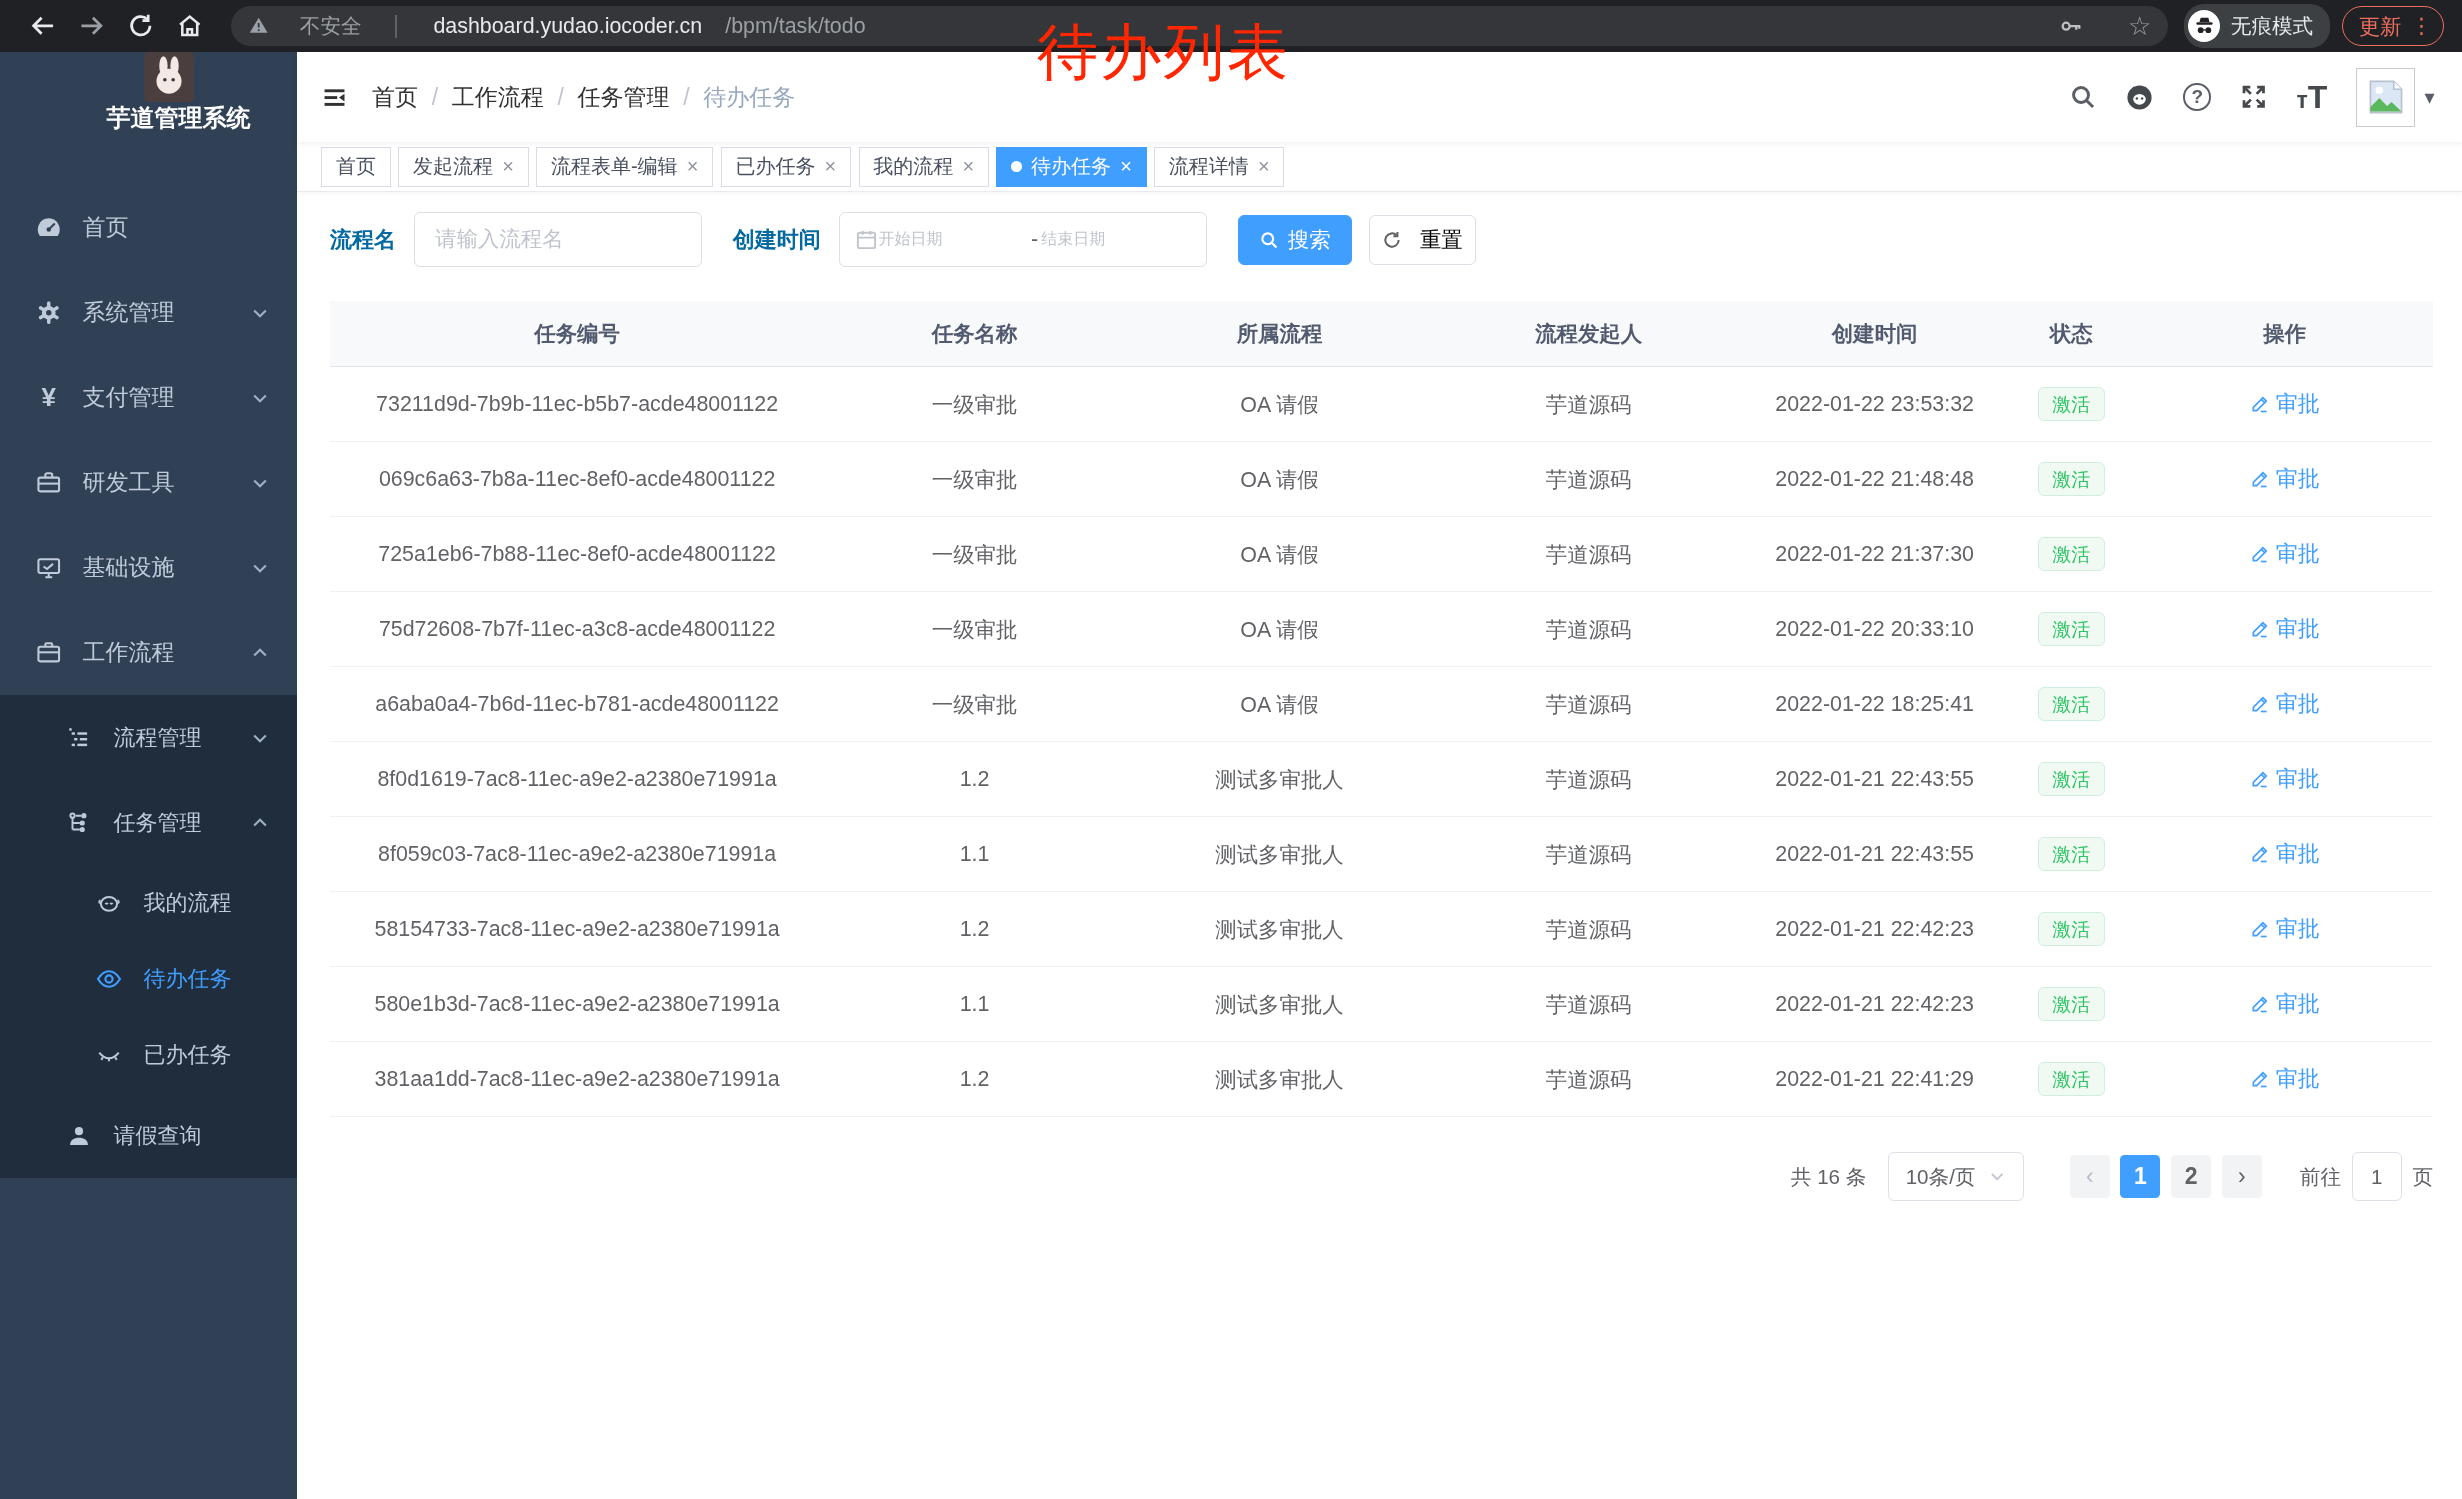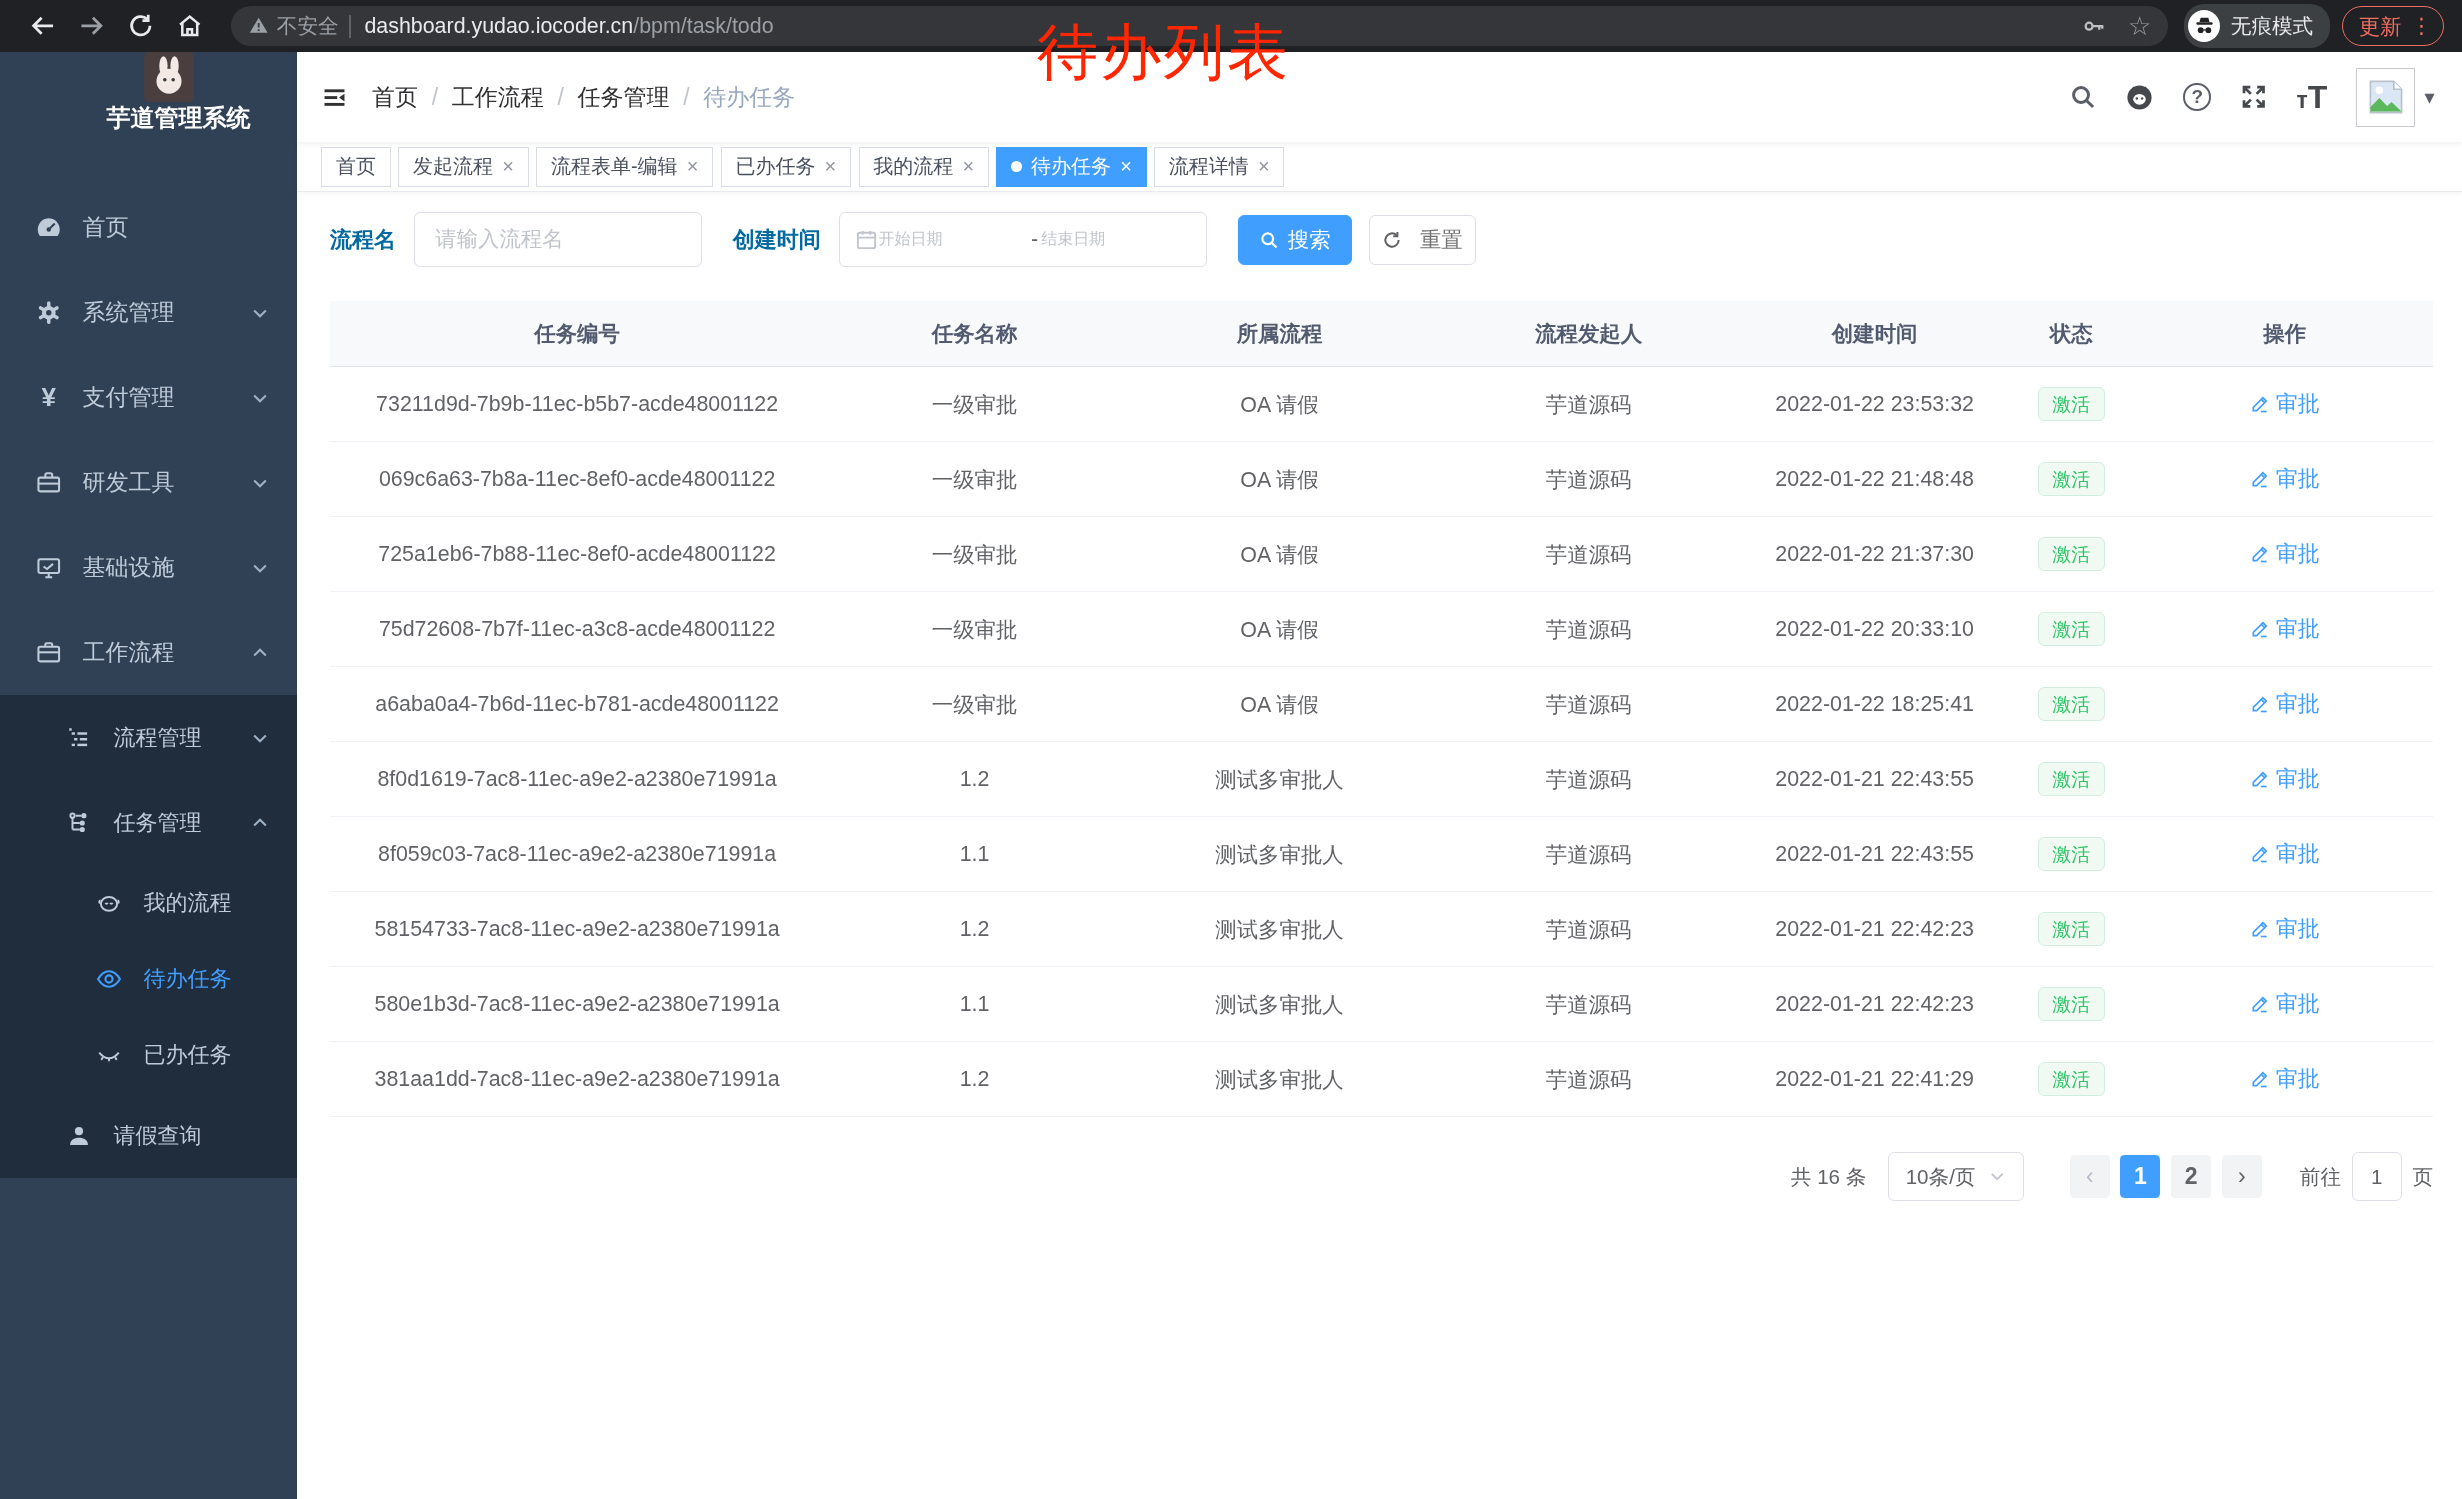--- a/index.html
+++ b/index.html
@@ -4,21 +4,21 @@
 <style>
   * { margin:0; padding:0; box-sizing:border-box; }
   html,body { width:2462px; height:1500px; overflow:hidden; background:#fff;
     font-family:"Liberation Sans", sans-serif; }
   svg { display:block; }
 
   
   .chrome { height:52px; background:#202124; display:flex; align-items:center; padding:0 18.3px; position:relative; }
   .nav-ic { margin:0 10.7px; flex:0 0 auto; }
   .url-pill { flex:1; height:40px; margin-left:17px; margin-right:15.3px; background:#35363a; border-radius:20px;
-    display:flex; align-items:center; padding:0 17px; min-width:0; }
+    display:flex; align-items:center; padding:0 17px; min-width:0;gap:23px; }
   .sec-label { color:#9aa0a6; font-size:20.6px; margin:0 10.7px 0 7.6px; }
   .url-sep { width:1.5px; height:23px; background:#5f6368; margin-right:13.7px; }
   .url-host { color:#e8eaed; font-size:21.4px; }
   .url-path { color:#9aa0a6; font-size:21.4px; }
   .pill-spacer { flex:1; }
   .star { color:#9aa0a6; font-size:26px; margin-left:21.4px; }
   .incog { height:44px; background:#3c4043; border-radius:20px; display:flex; align-items:center; padding:0 17px 0 4.6px; margin-right:12.2px; }
   .incog-circle { width:32px; height:32px; background:#fff; border-radius:50%; display:flex; align-items:center; justify-content:center; margin-right:10.7px; }
   .incog-label { color:#e8eaed; font-size:20.6px; white-space:nowrap; }
   .update { height:40px; border:1.5px solid #ee6e5f; border-radius:20px; display:flex; align-items:center; padding:0 10.7px 0 15.3px; color:#ee6e5f; }
@@ -75,21 +75,21 @@
   .filter { display:flex; align-items:center; }
   .f-label { font-size:22px; color:#0369a1; font-weight:700; margin-right:18.3px; white-space:nowrap; }
   .f-input { width:288px; height:55px; border:1.5px solid #dcdfe6; border-radius:6.1px; font-size:21.4px; color:#606266; padding:0 20px; outline:none; font-family:"Liberation Sans", sans-serif; }
   .f-input::placeholder { color:#c0c4cc; }
   .date-range { width:368px; height:55px; border:1.5px solid #dcdfe6; border-radius:6.1px; display:flex; align-items:center; padding:0 15.3px; margin-right:30.5px; }
   .date-ph { flex:1; text-align:left; color:#c0c4cc; font-size:16px; }
   .date-dash { color:#606266; font-size:21.4px; padding:0 3.1px; }
   .gap40 { width:30.5px; }
   .btn { height:50px; border-radius:6.1px; display:flex; align-items:center; justify-content:center; font-size:21.4px; cursor:pointer; }
   .btn-search { width:114px; background:#409eff; color:#fff; border:1.5px solid #409eff; margin-right:17px; }
-  .btn-reset { width:107px; background:#fff; color:#737373; border:1.5px solid #dcdfe6; }
+  .btn-reset { width:107px; background:#fff; color:#000000; border:1.5px solid #dcdfe6; }
   .btn svg, .btn .ric { margin-right:9.2px; }
 
   
   .table { margin-top:34px; width:100%; }
   .t-head { display:flex; height:66px; align-items:center; background:#f8f9fb; border-bottom:1.5px solid #dfe4ed; }
   .t-head .cell { font-size:21.4px; color:#515a6e; font-weight:700; }
   .t-row { display:flex; height:75px; align-items:center; border-bottom:1.5px solid #eef1f6; }
   .cell { text-align:center; font-size:21.4px; color:#606266; overflow:hidden; white-space:nowrap; }
   .c1{width:23.5%;} .c2{width:14.3%;} .c3{width:14.7%;} .c4{width:14.7%;} .c5{width:12.5%;} .c6{width:6.2%;} .c7{width:14.1%;}
   .badge { display:inline-block; background:#f0faf2; border:1.5px solid #cfeede; color:#2fc567; font-size:19px; padding:6.1px 13.7px; border-radius:6.1px; line-height:1; }

